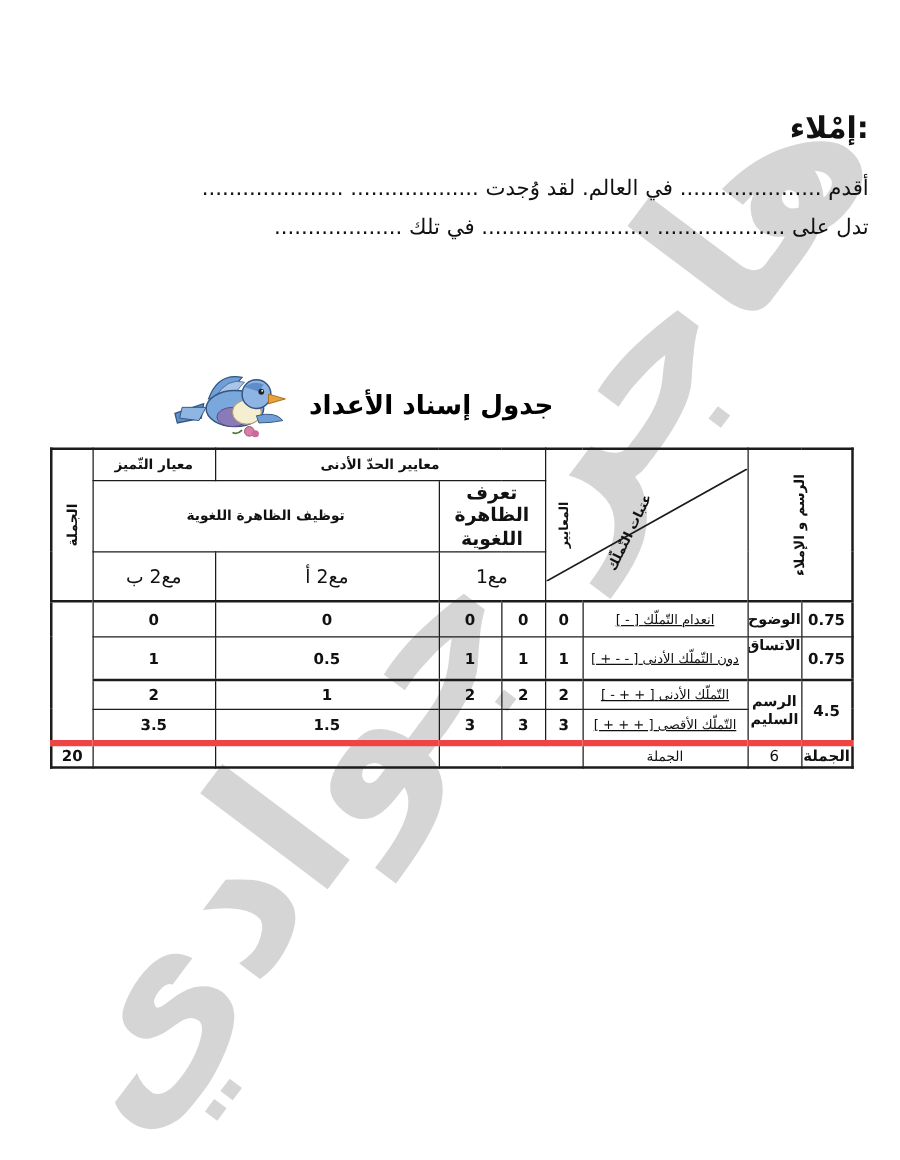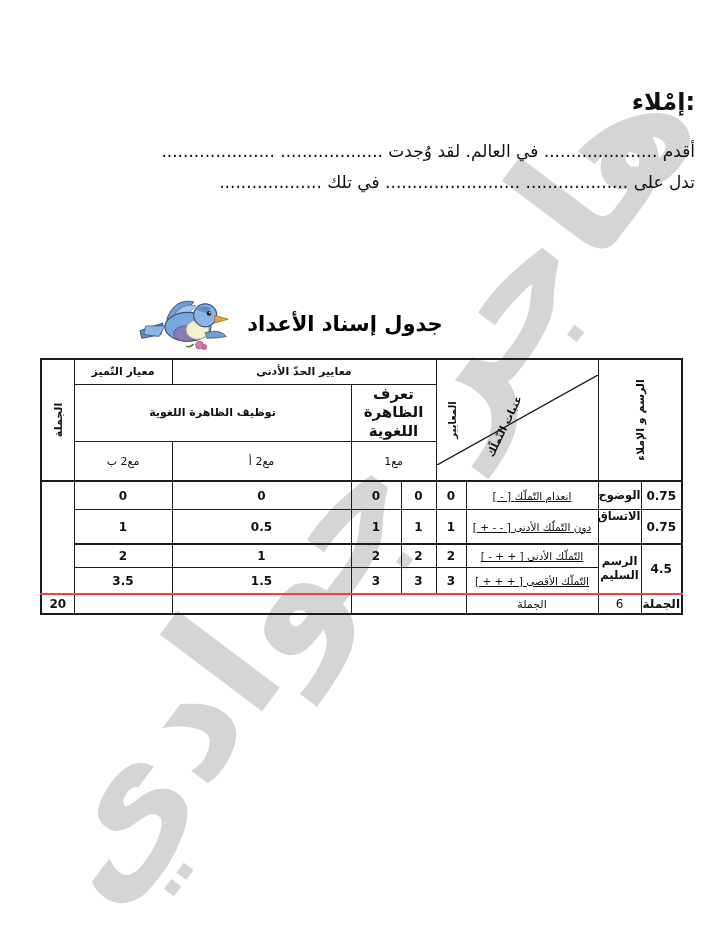--- a/index.html
+++ b/index.html
@@ -28,24 +28,24 @@
 
   
   .tbl-wrap{position:absolute;left:40px;top:358px;}
   table.grading{border-collapse:collapse;table-layout:fixed;width:641px;direction:rtl;
     font-size:11px;color:#111;background:transparent;}
   table.grading td{border:1px solid #1c1c1c;text-align:center;vertical-align:middle;
     padding:0;overflow:hidden;}
   table.grading{border:2px solid #1c1c1c;}
   tr.b1 td{border-top:2px solid #1c1c1c;}
   tr.b3 td{border-top:2px solid #1c1c1c;}
-  tr.ftr td{border-top:2px solid #ef4444;}
+  tr.ftr td{border-top:5px solid #ef4444;}
 
   .hb{font-weight:bold;font-size:11px;}
-  .hn{font-weight:normal;font-size:11px;margin-top:48px;}
+  .hn{font-weight:normal;font-size:15px;margin-top:48px;}
   .small2{font-size:15px;line-height:1.25;}
 
   .num{font-weight:bold;font-size:12px;}
   .crit{font-weight:bold;font-size:11.5px;line-height:1.2;}
   .score{font-weight:bold;font-size:12px;}
   td.desc{text-align:right;vertical-align:top;padding:1px 5px 0 2px;font-size:10.5px;
     font-weight:normal;white-space:nowrap;text-decoration:underline;}
   td.desc .code{font-size:10.5px;}
   .fdesc{text-align:right;padding-left:0;padding-right:8px;font-weight:normal;font-size:11px;}
   .fbold{font-weight:bold;font-size:12px;}

